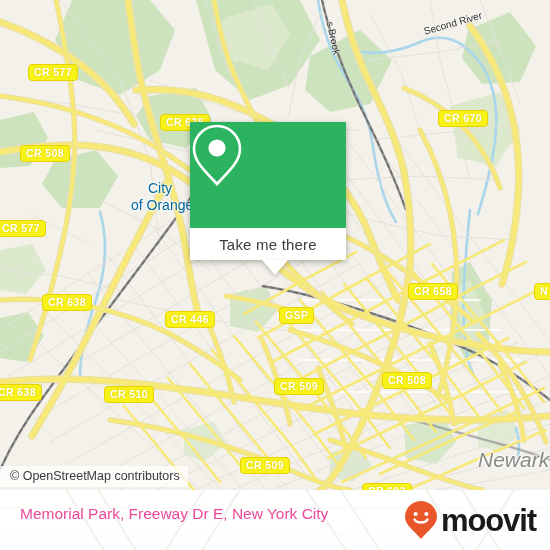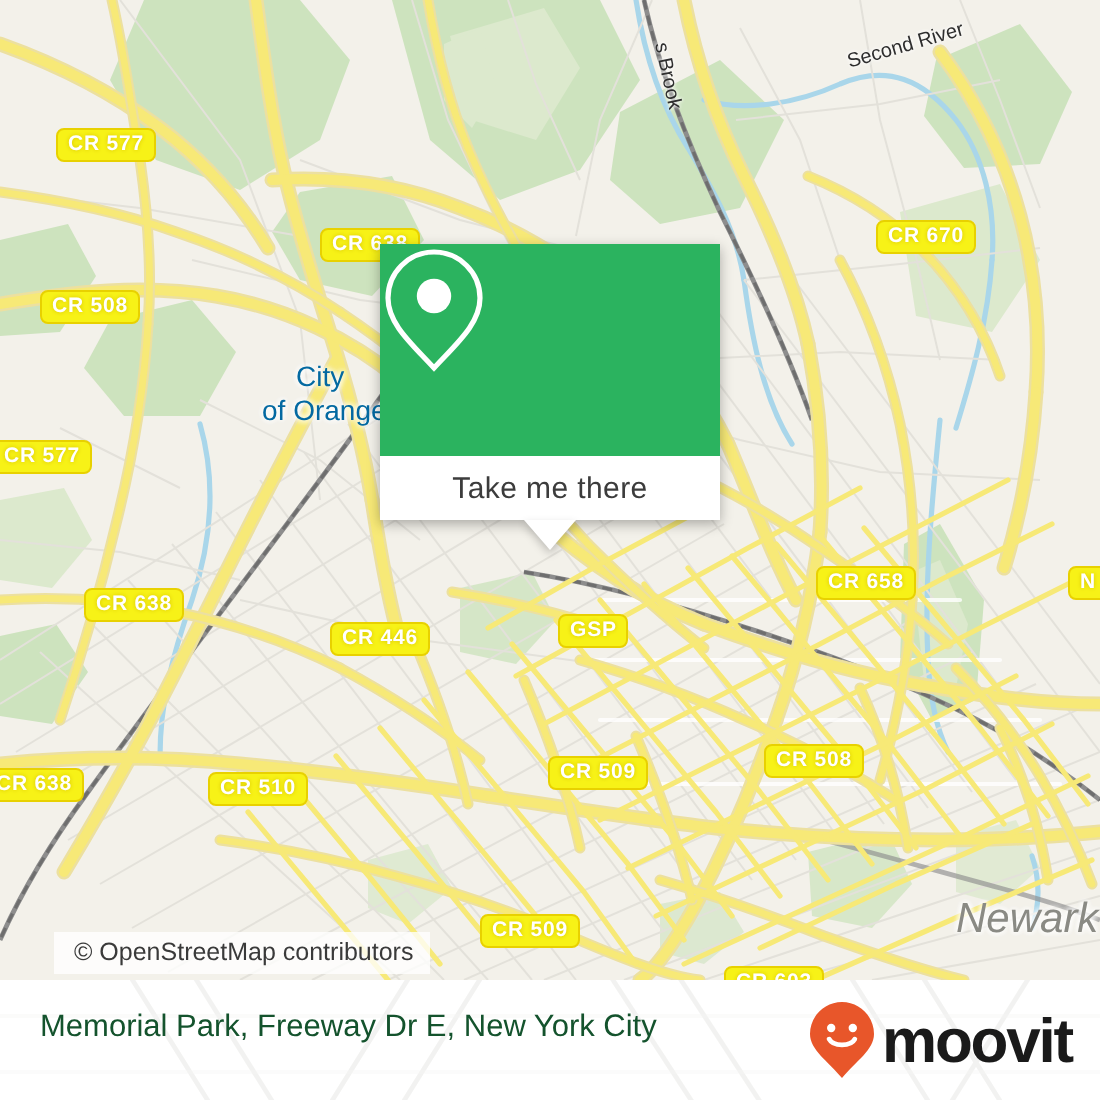--- a/index.html
+++ b/index.html
@@ -44,21 +44,21 @@
   .waterlabel{
     position:absolute;
     color:#2e2e2e;
     font-size:10px;
     white-space:nowrap;
     text-shadow:0 0 2px #fff,0 0 2px #fff;
   }
 
   
   #popup{
-    position:absolute;left:190px;top:122px;width:170px;
+    position:absolute;left:190px;top:122px;width:156px;
     box-shadow:0 2px 6px rgba(0,0,0,.30);
     z-index:40;
   }
   #popup-head{
     height:106px;background:#2bb35f;
     display:flex;align-items:center;justify-content:center;
   }
   #popup-btn{
     height:32px;background:#ffffff;
     display:flex;align-items:center;justify-content:center;
@@ -72,33 +72,33 @@
     border-top:15px solid #ffffff;
     filter:drop-shadow(0 2px 2px rgba(0,0,0,.22));
   }
 
   
   #attrib{
     position:absolute;left:0;top:466px;
     background:rgba(255,255,255,.78);
     color:#3a3a3a;font-size:12.5px;
     padding:3px 8px 4px 10px;
-    z-index:30;white-space:nowrap;margin-left:27px;
+    z-index:30;white-space:nowrap;
   }
 
   
   #footer{
     position:absolute;left:0;top:490px;width:550px;height:60px;
     background:#ffffff;overflow:hidden;
   }
   #footer-wm{position:absolute;left:0;top:0;opacity:.55;}
   #footer-title{
     position:absolute;left:20px;top:0;height:48px;
     display:flex;align-items:center;
-    color:#14532d;font-size:15.5px;white-space:nowrap;
+    color:#ec4899;font-size:15.5px;white-space:nowrap;
   }
   #logo{
     position:absolute;right:14px;top:0;height:60px;
     display:flex;align-items:center;gap:3px;justify-content:flex-end;
   }
   #logo-text{
     color:#1a1a1a;font-size:31px;font-weight:bold;letter-spacing:-1.1px;
     line-height:31px;
   }
 </style>

